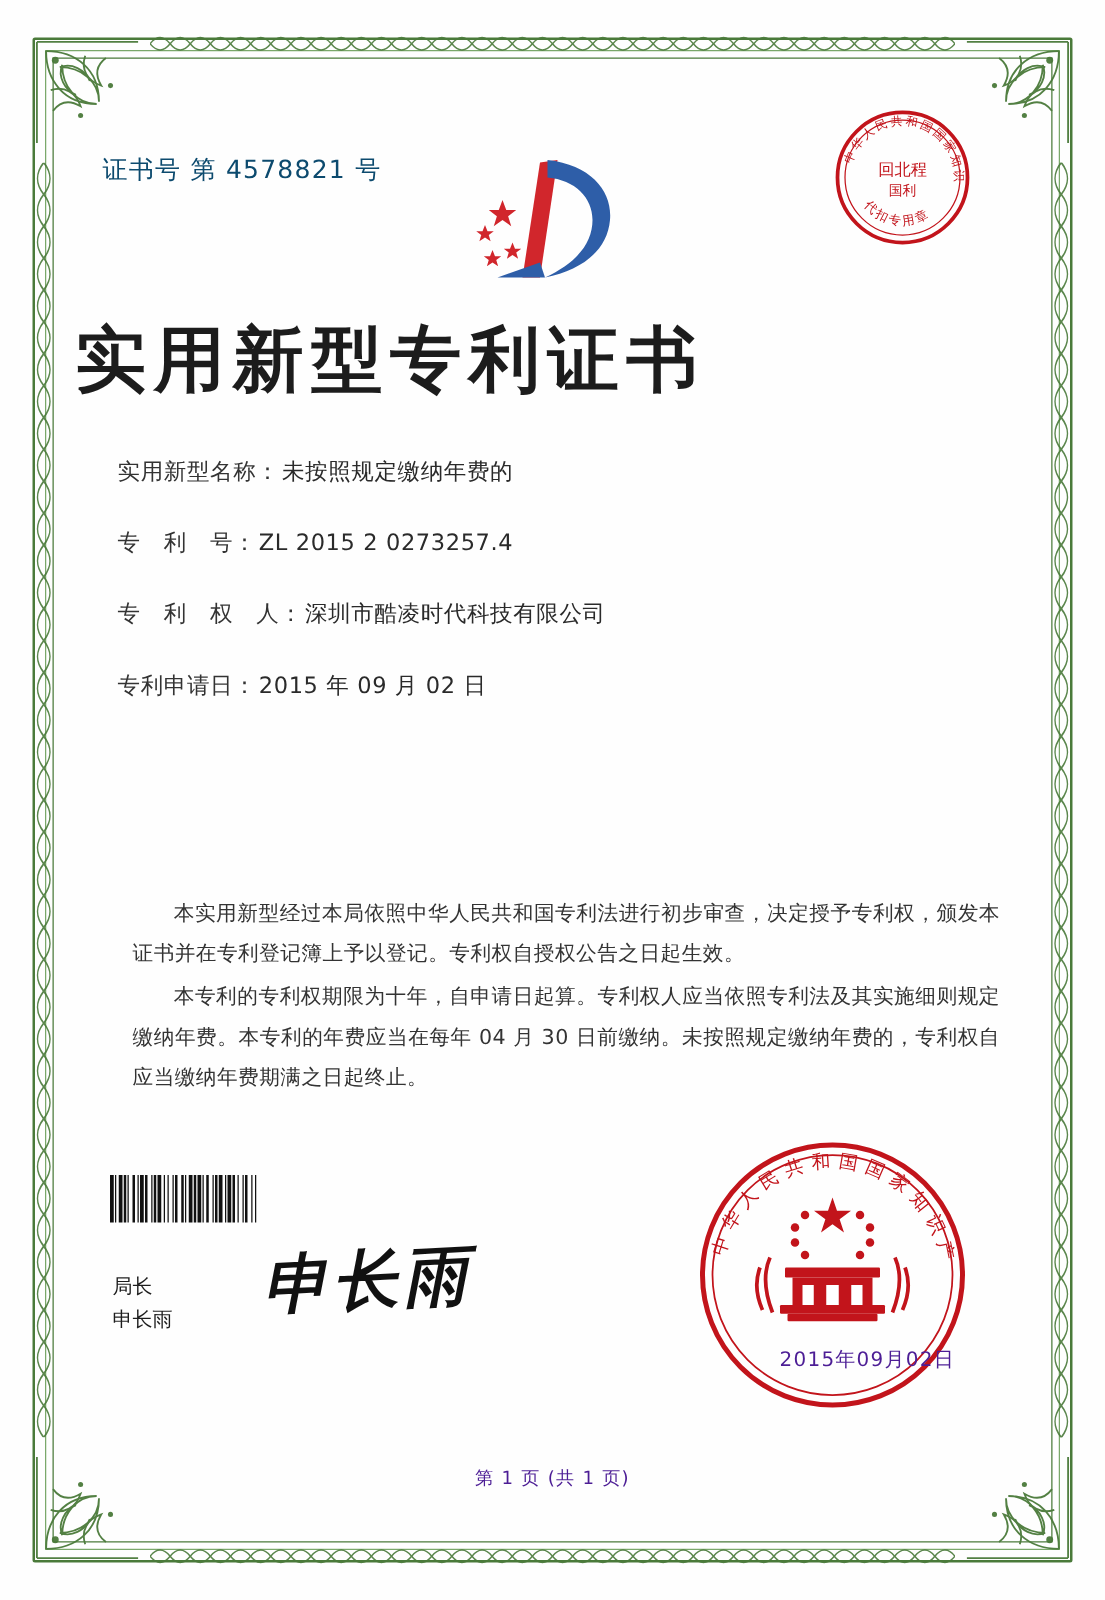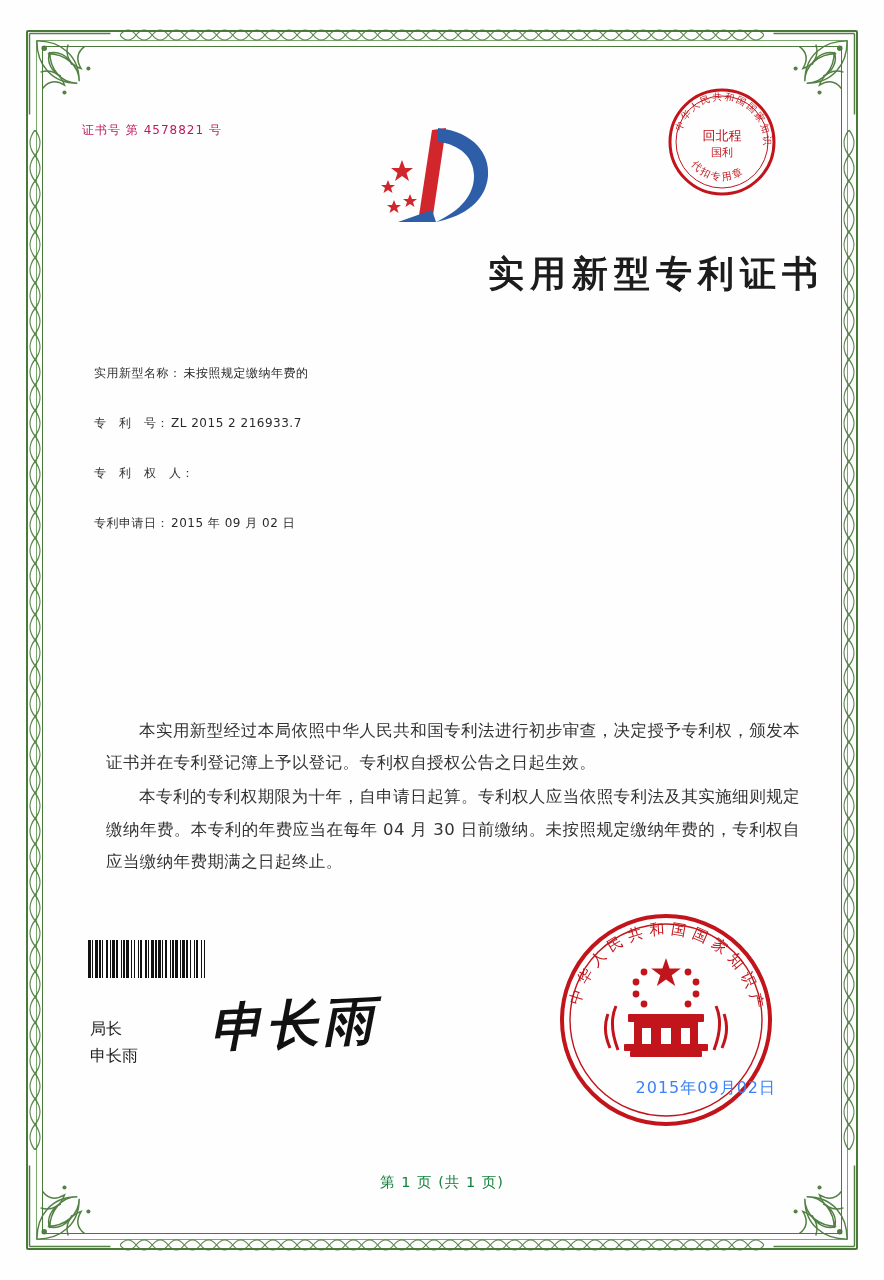--- a/index.html
+++ b/index.html
@@ -78,23 +78,23 @@
     left: 60px;
     top: 60px;
     right: 60px;
     bottom: 60px;
   }
 
   .reg-no {
     position: absolute;
     left: 22px;
     top: 62px;
-    font-size: 12px;
+    font-size: 20px;
     letter-spacing: 1px;
-    color: #be185d;
+    color: #0c4a6e;
     font-family: "DejaVu Sans", "Liberation Sans", sans-serif;
   }
 
   
   .logo {
     position: absolute;
     left: 50%;
     transform: translateX(-50%);
     top: 58px;
     width: 160px;
@@ -110,39 +110,39 @@
     width: 120px;
     height: 120px;
   }
   .seal-top svg { display:block; width:100%; height:100%; }
 
   .doc-title {
     position: absolute;
     left: 0;
     right: 0;
     top: 190px;
-    text-align: right;
-    font-size: 36px;
+    text-align: left;
+    font-size: 57px;
     letter-spacing: 6px;
     font-weight: bold;
     color: #1c1c1c;
     font-family: Liberation Mono, monospace;
   }
 
   .fields {
     position: absolute;
     left: 34px;
     right: 20px;
     top: 305px;
   }
   .field-row {
     display: flex;
     align-items: baseline;
     margin-bottom: 33px;
-    font-size: 12px;
+    font-size: 18px;
     color: #333;
     letter-spacing: .5px;
   }
   .field-label {
     white-space: pre;
     color: #333;
   }
   .field-value {
     margin-left: 2px;
     color: #2a2a2a;
@@ -207,34 +207,34 @@
   .seal-main {
     position: absolute;
     right: 48px;
     top: 850px;
     width: 220px;
     height: 220px;
   }
   .seal-main svg { display:block; width:100%; height:100%; }
   .seal-date {
     position: absolute;
-    right: 48px;
+    right: 60px;
     top: 1018px;
     font-size: 16px;
-    color: #3b82f6;
+    color: #4c1d95;
     letter-spacing: 1px;
   }
 
   .page-num {
     position: absolute;
     left: 0; right: 0;
     bottom: 28px;
     text-align: center;
     font-size: 14.5px;
-    color: #15803d;
+    color: #4c1d95;
     letter-spacing: 1px;
   }
 </style>
 </head>
 <body>
 
 <div class="page">
 
   <div class="border-outer"></div>
   <div class="border-hair"></div>
@@ -377,24 +377,25 @@
 
     <div class="doc-title">实用新型专利证书</div>
 
     <div class="fields">
       <div class="field-row">
         <span class="field-label">实用新型名称：</span>
         <span class="field-value">未按照规定缴纳年费的</span>
       </div>
       <div class="field-row">
         <span class="field-label">专　利　号：</span>
-        <span class="field-value">ZL 2015 2 216933.7</span>
+        <span class="field-value">ZL 2015 2 0273257.4</span>
       </div>
       <div class="field-row">
         <span class="field-label">专　利　权　人：</span>
+        <span class="field-value">深圳市酷凌时代科技有限公司</span>
       </div>
       <div class="field-row">
         <span class="field-label">专利申请日：</span>
         <span class="field-value">2015 年 09 月 02 日</span>
       </div>
     </div>
 
     <div class="paragraphs">
       <p class="para">本实用新型经过本局依照中华人民共和国专利法进行初步审查，决定授予专利权，颁发本证书并在专利登记簿上予以登记。专利权自授权公告之日起生效。</p>
       <p class="para">本专利的专利权期限为十年，自申请日起算。专利权人应当依照专利法及其实施细则规定缴纳年费。本专利的年费应当在每年 04 月 30 日前缴纳。未按照规定缴纳年费的，专利权自应当缴纳年费期满之日起终止。</p>

